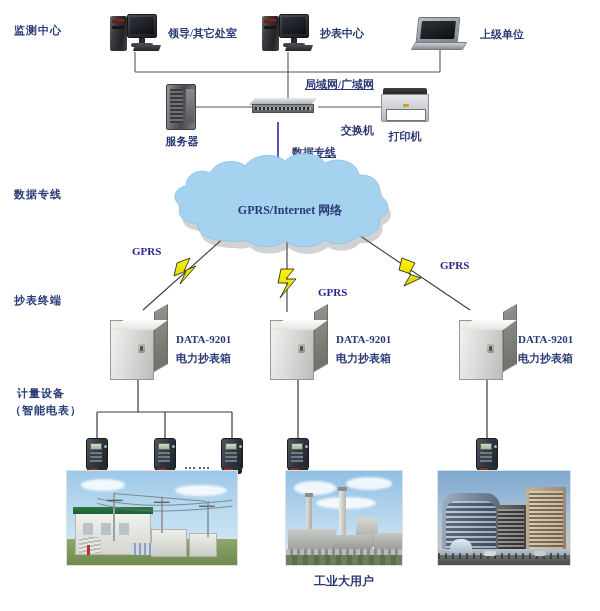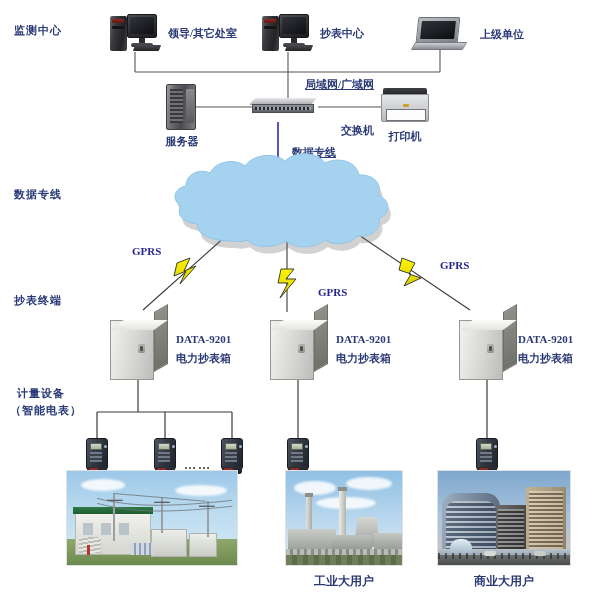--- a/index.html
+++ b/index.html
@@ -258,20 +258,21 @@
       <path d="M232,241 C206,241 196,232 198,224 C182,223 176,214 181,206
                C171,200 174,188 186,186 C186,174 199,168 210,173
                C216,161 235,158 245,166 C253,154 275,152 285,161
                C296,150 318,152 325,163 C339,156 357,162 359,175
                C374,174 383,185 378,195 C391,200 391,214 379,218
                C382,228 372,238 357,236 C350,245 333,246 325,240
                C314,249 295,249 286,241 C274,249 254,248 247,240
                C243,242 237,242 232,241 Z" fill="#a4d2ef" stroke="#8fc6e9" stroke-width="1"></path>
     </g>
   </svg>
+  <div class="tx tx-cloud tx-center" style="left:215px;top:203px;width:150px;">GPRS/Internet 网络</div>
 
   <div class="tx tx-gprs" style="left:132px;top:245px;">GPRS</div>
   <div class="tx tx-gprs" style="left:318px;top:286px;">GPRS</div>
   <div class="tx tx-gprs" style="left:440px;top:259px;">GPRS</div>
 
   <div class="cab" style="left:110px;top:312px;">
     <div class="cab-side"></div>
       <div class="cab-front"></div>
     <div class="cab-topf"></div>
       <div class="cab-lock"></div>
@@ -448,15 +449,14 @@
                 background:linear-gradient(180deg,#6b6f6d,#4a4d4c);"></div>
 
     <div style="position:absolute;left:12px;top:68px;width:22px;height:14px;
                 background:linear-gradient(180deg,#e2ecf3,#a9bccb);border-radius:9px 9px 0 0;"></div>
 
     <div style="position:absolute;left:0;bottom:6px;width:100%;height:6px;
                 background:repeating-linear-gradient(90deg,#2c2f33 0 2px,rgba(0,0,0,0) 2px 7px);opacity:.7;"></div>
     <div style="position:absolute;left:46px;bottom:9px;width:12px;height:5px;background:#d8d9d4;border-radius:2px;"></div>
     <div style="position:absolute;left:96px;bottom:9px;width:12px;height:5px;background:#c9ccc7;border-radius:2px;"></div>
   </div>
-  <div class="tx tx-dev tx-center" style="left:444px;top:574px;width:120px;font-size:12px;">商业大用户</div>
 
 </div>
 
 </body></html>

